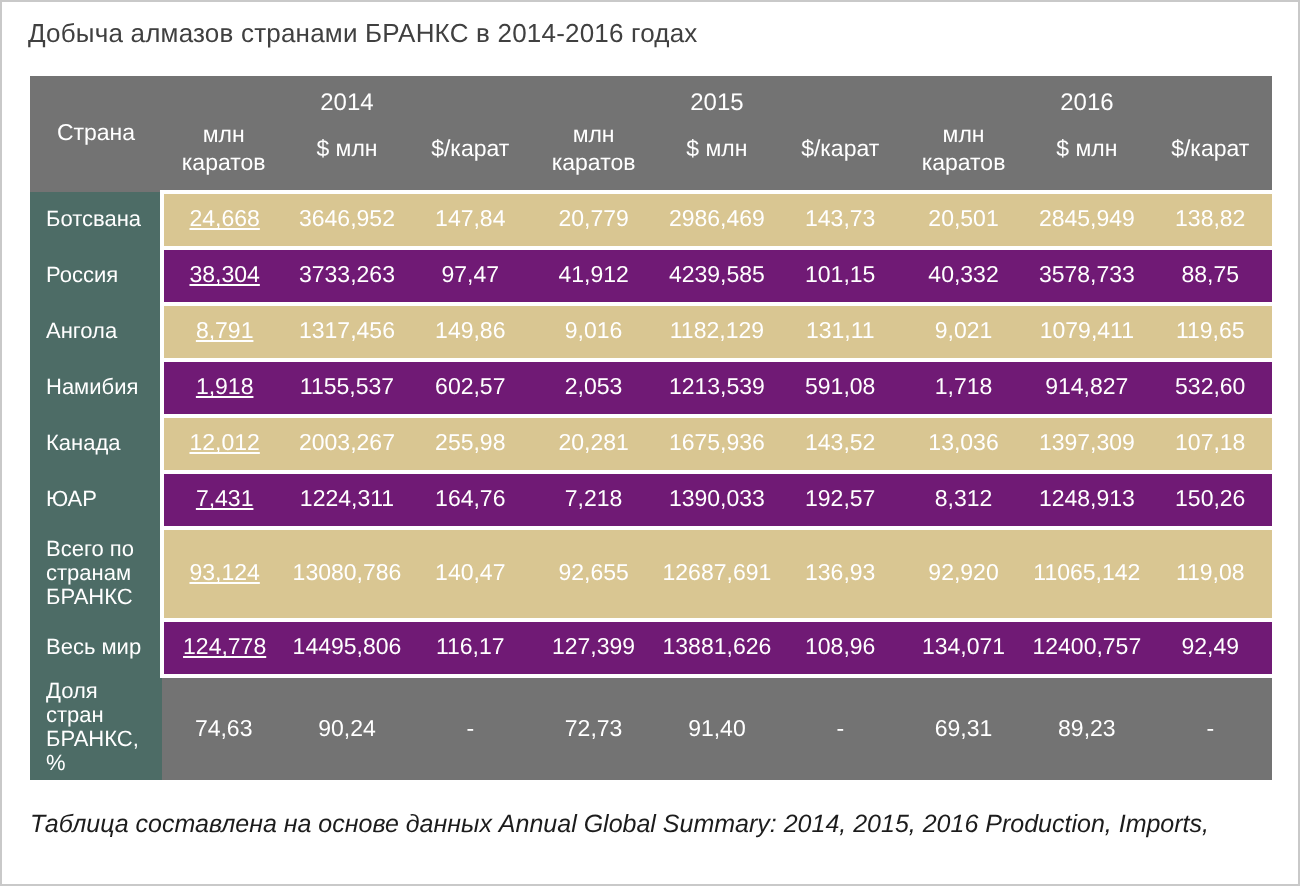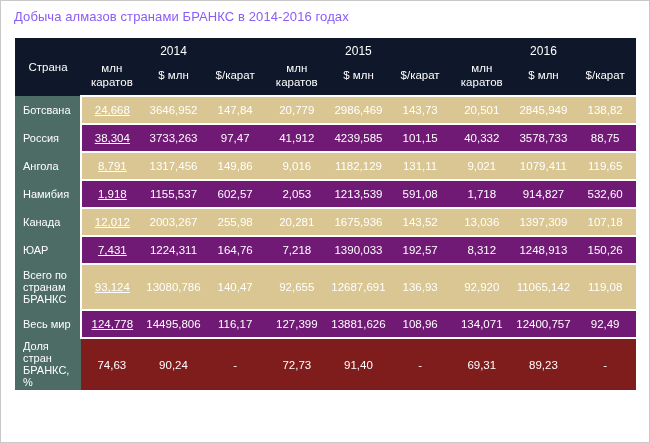--- a/index.html
+++ b/index.html
@@ -8,49 +8,49 @@
     box-sizing: border-box;
     background: #ffffff;
     border: 1px solid #c9c9c9;
     position: relative;
     overflow: hidden;
     font-family: "Liberation Sans", sans-serif;
     -webkit-font-smoothing: antialiased;
   }
   .title {
     position: absolute; left: 13px; top: 8px;
-    font-size: 13px; color: #8b5cf6; letter-spacing: .1px;
+    font-size: 13px; color: #404040; letter-spacing: .1px;
   }
   table.diamond {
     position: absolute; left: 14px; top: 37px;
     width: 621px;
     border-collapse: collapse;
     table-layout: fixed;
   }
   col.country-col { width: 66px; }
   th, td { padding: 0; font-weight: normal; color: #ffffff; vertical-align: middle; }
-  thead th { background: #0f172a; font-size: 11.5px; }
+  thead th { background: #737373; font-size: 11.5px; }
   tr.hrow1 { height: 22px; }
   tr.hrow2 { height: 36px; }
   th.year-cell { font-size: 12px; vertical-align: bottom; padding-bottom: 2px; }
   th.sub-cell { line-height: 1.15; padding: 0 2px 4px 2px; vertical-align: middle; }
   th.country-head { font-size: 11.5px; }
   tbody tr { height: 28px; }
   tbody tr.row-total { height: 46px; border-radius: 10px; }
   tbody tr.row-share { height: 46px; }
   td.c {
     background: #4d6c66;
     text-align: left;
     padding: 2px 6px 2px 8px;
     font-size: 11px; line-height: 1.1;
   }
   td.v { text-align: center; font-size: 11.5px; border-top: 2px solid #ffffff; }
   tr.tan  td.v { background: #d9c692; }
   tr.gray td.v { background: #701a75; }
-  tr.dark td.v { background: #7f1d1d; }
+  tr.dark td.v { background: #737373; }
   tr.tan td.v.first, tr.gray td.v.first { border-left: 2px solid #ffffff; text-decoration: underline; }
   .footer {
     position: absolute; left: 14px; top: 402px; width: 624px;
     font-size: 12.5px; font-style: italic; color: #1c1c1c; line-height: 1.5;
   }
   .footer span { display: block; }
 </style>
 </head>
 <body>
 
@@ -194,13 +194,14 @@
         <td class="v">91,40</td>
         <td class="v">-</td>
         <td class="v">69,31</td>
         <td class="v">89,23</td>
         <td class="v">-</td>
       </tr>
     </tbody>
 </table>
 
 <div class="footer">
+  <span>Таблица составлена на основе данных Annual Global Summary: 2014, 2015, 2016 Production, Imports,</span>
 </div>
 
 </body></html>

